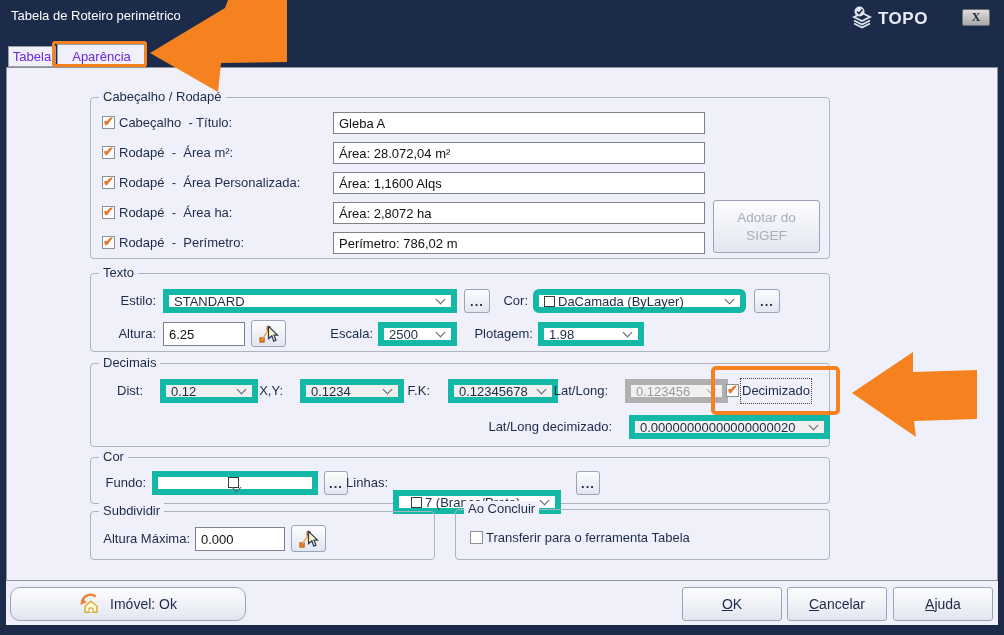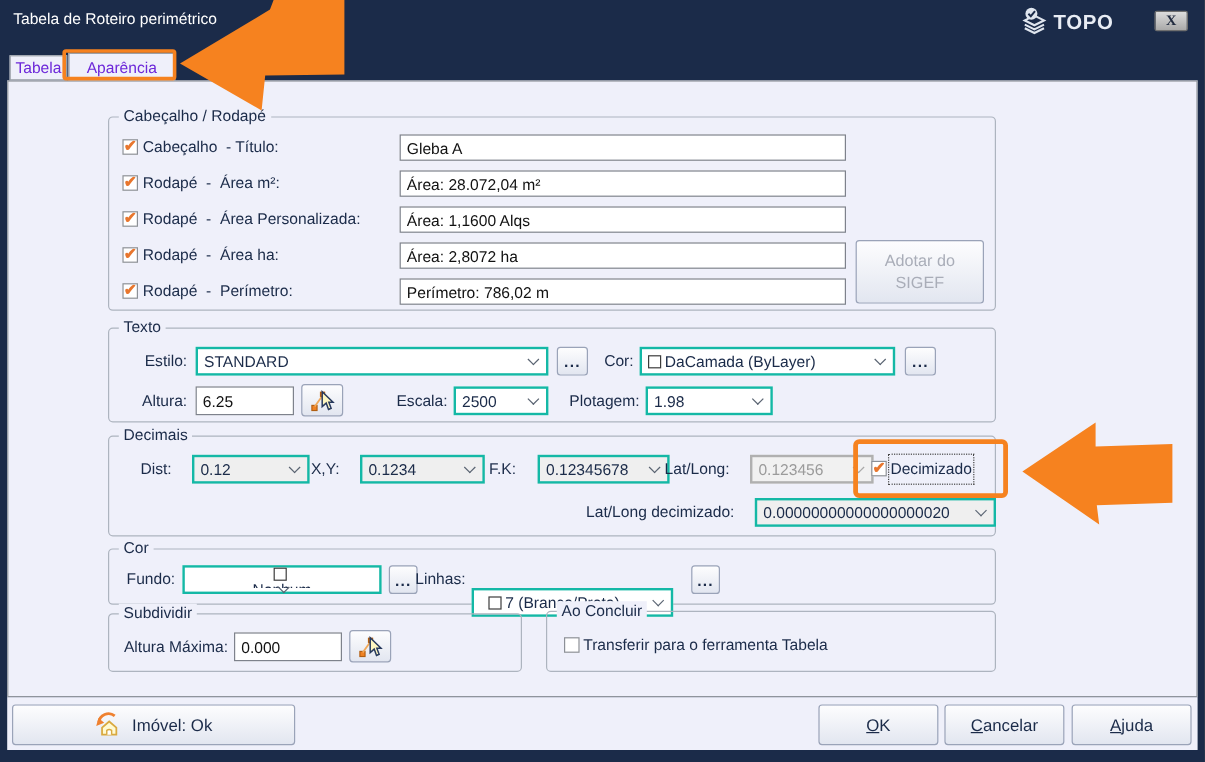--- a/index.html
+++ b/index.html
@@ -35,21 +35,21 @@
   .strip-bottom{position:absolute;left:0;top:625px;width:1004px;height:10px;background:#1b2b49;}
   
   .group{position:absolute;border:1px solid #adb4bf;border-radius:4px;}
   .legend{position:absolute;top:-9px;left:8px;background:#eff0fa;padding:0 4px;white-space:pre;color:#1b2b49;}
   
   .field{
     position:absolute;height:22px;background:#ffffff;border:1px solid #7e828c;
     font-family:"Liberation Sans",sans-serif;font-size:13px;color:#111;padding:0 5px;
   }
   .combo{
-    position:absolute;height:24px;border:2px solid #14b8a6;background:#ffffff;
+    position:absolute;height:24px;border:6px solid #14b8a6;background:#ffffff;
     display:flex;align-items:center;padding:0 5px;cursor:default;
   }
   .combo.gray{background:#efefef;margin-left:12px;}
   .combo.disabled{background:#f1f1f1;border-color:#b0b0b0;color:#9b9b9b;}
   .ctext{flex:1;overflow:hidden;white-space:nowrap;}
   .chev{width:7px;height:7px;border-right:1.6px solid #5a6472;border-bottom:1.6px solid #5a6472;
         transform:rotate(45deg);margin:-4px 2px 0 4px;flex:none;}
   .combo.disabled .chev{border-color:#a8a8a8;}
   .swatch{width:11px;height:11px;background:#fff;border:1.4px solid #3c3c3c;margin-right:3px;flex:none;}
   .rlabel{position:absolute;text-align:right;line-height:24px;white-space:pre;}
@@ -65,21 +65,21 @@
     border:1px solid #9aa3b8;border-radius:3px;color:#1b2b49;
     display:flex;align-items:center;justify-content:center;cursor:pointer;
     font-family:"Liberation Sans",sans-serif;font-size:13px;
   }
   .dots{width:26px;height:24px;font-weight:bold;letter-spacing:1px;}
   .pickbtn{width:35px;height:27px;}
   .sigef{width:107px;height:53px;color:#a9adb8;text-align:center;line-height:18px;font-size:13.5px;}
   .footbtn{width:100px;height:34px;top:587px;font-size:14px;}
   .footbtn span{display:block;}
   .footbtn span::first-letter{text-decoration:underline;}
-  .imovel{left:10px;top:587px;width:236px;height:34px;gap:7px;font-size:14px;}
+  .imovel{left:10px;top:587px;width:236px;height:34px;gap:7px;font-size:14px;border-radius:10px;}
   .dec-label{position:absolute;line-height:24px;outline:1px dotted #444;padding:0 1px;}
   
   .hl-box{position:absolute;border:3px solid #f6821f;border-radius:3px;z-index:40;pointer-events:none;}
   .hl-box.thick{border-width:4px;border-radius:5px;}
   .arrows{position:absolute;left:0;top:0;width:1004px;height:635px;z-index:50;pointer-events:none;}
 </style>
 </head>
 <body>
 
 <div class="window">
@@ -146,21 +146,21 @@
   <div class="group" style="left:90px;top:273px;width:740px;height:79px;">
     <span class="legend">Texto</span>
   </div>
   <span class="rlabel" style="left:96px;top:289px;width:60px;">Estilo:</span>
   <div class="combo" style="left:163px;top:289px;width:294px;">
     <span class="ctext">STANDARD</span>
     <span class="chev"></span>
   </div>
   <button class="btn3d dots" style="left:464px;top:289px;">...</button>
   <span class="rlabel" style="left:486px;top:289px;width:42px;">Cor:</span>
-  <div class="combo" style="left:533px;top:289px;width:213px;">
+  <div class="combo" style="left:533px;top:289px;width:213px;border-radius:6px;">
     <span class="swatch"></span>
     <span class="ctext">DaCamada (ByLayer)</span>
     <span class="chev"></span>
   </div>
   <button class="btn3d dots" style="left:754px;top:289px;">...</button>
 
   <span class="rlabel" style="left:96px;top:322px;width:60px;">Altura:</span>
   <input class="field" style="left: 163px; top: 322px; width: 82px; height: 24px;" value="6.25">
   <button class="btn3d pickbtn" style="left:251px;top:320px;">
     <svg width="22" height="22" viewBox="0 0 22 22">

